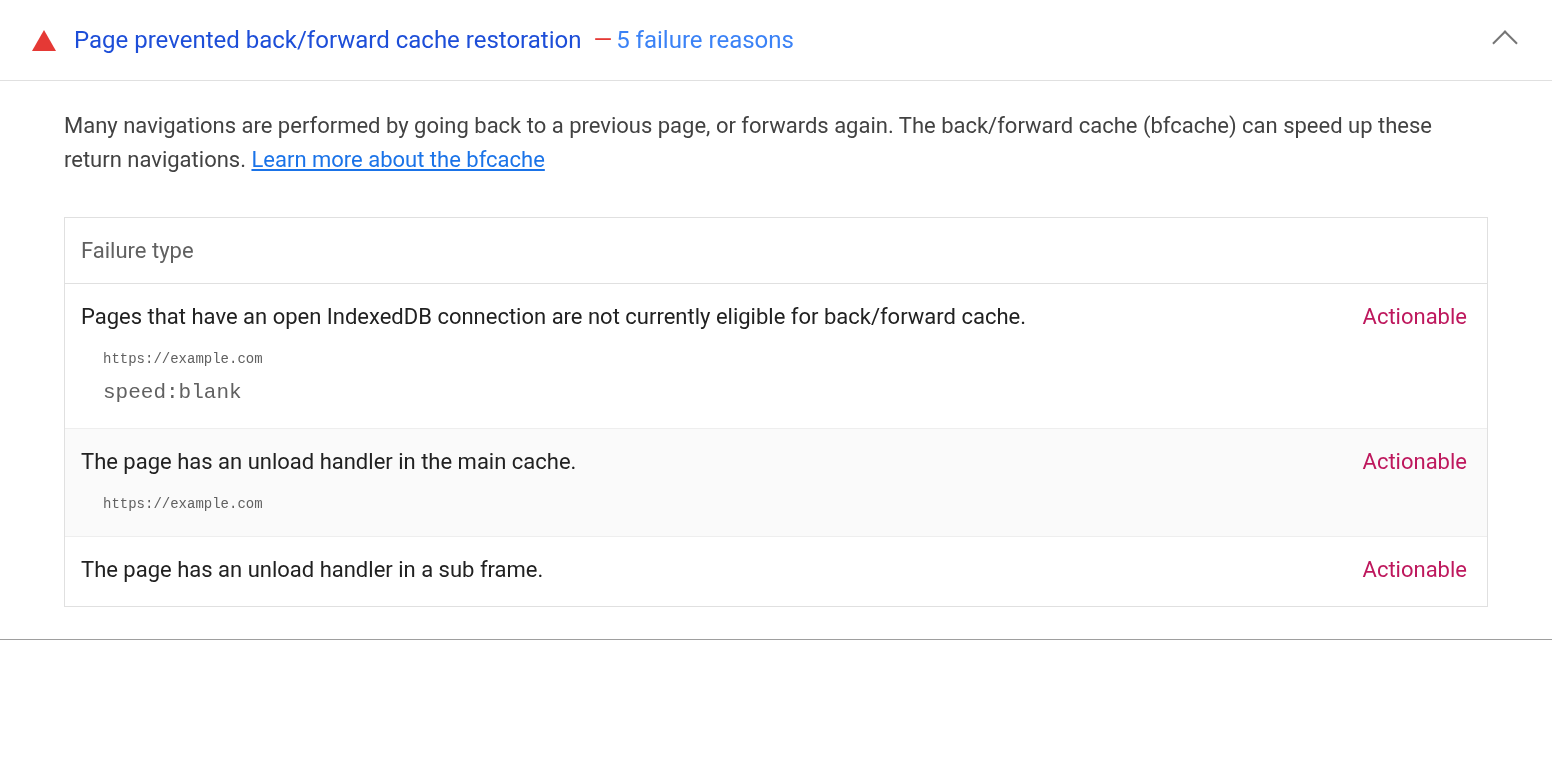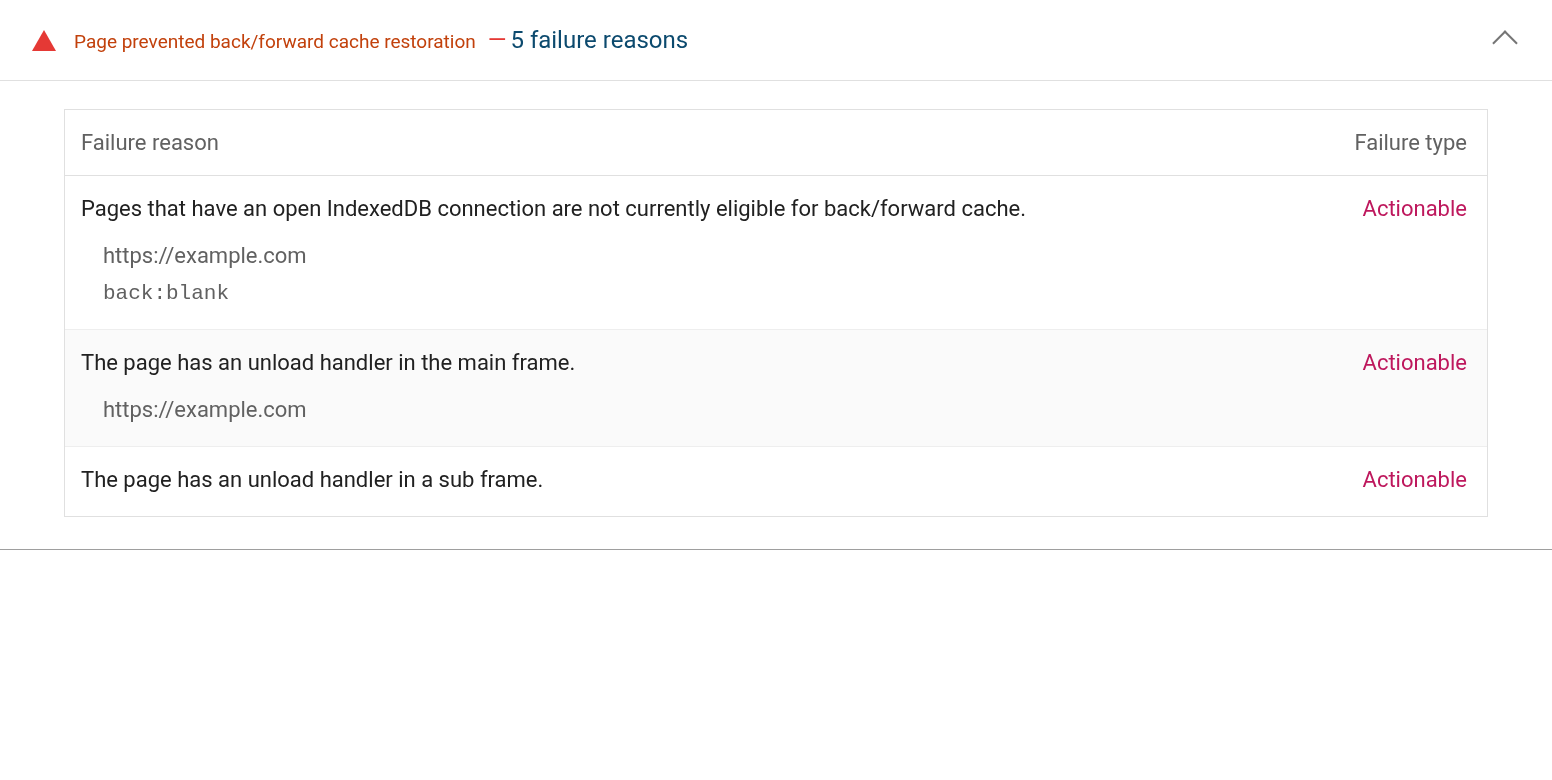--- a/index.html
+++ b/index.html
@@ -25,34 +25,34 @@
     }
     .triangle-icon {
       width: 0;
       height: 0;
       border-left: 12px solid transparent;
       border-right: 12px solid transparent;
       border-bottom: 21px solid #e53935;
       flex-shrink: 0;
     }
     .header-title {
-      font-size: 19px;
+      font-size: 24px;
       font-weight: 400;
-      color: #c2410c;
+      color: #1d4ed8;
     }
     .header-dash {
       font-size: 24px;
       font-weight: 400;
       color: #e53935;
       margin-left: 8px;
     }
     .header-count {
       font-size: 24px;
       font-weight: 400;
-      color: #0c4a6e;
+      color: #3b82f6;
     }
     .chevron-wrap {
       margin-left: auto;
       padding: 6px;
       cursor: pointer;
     }
     .chevron-up {
       width: 18px;
       height: 18px;
       border-left: 2px solid #757575;
@@ -117,23 +117,24 @@
       font-size: 22px;
       color: #be185d;
       text-align: right;
       padding-right: 4px;
     }
     .url-list {
       margin-top: 22px;
       padding-left: 22px;
     }
     .url-item {
-      font-size: 22px;
+      font-size: 14px;
       color: #616161;
       margin-bottom: 14px;
+      font-family: Liberation Mono, monospace;
     }
     .url-item:last-child {
       margin-bottom: 0;
     }
     .url-mono {
       font-family: "SFMono-Regular", Consolas, "Liberation Mono", Menlo, monospace;
       font-size: 21px;
       color: #616161;
       word-spacing: -2px;
     }
@@ -152,40 +153,42 @@
       <span class="header-title">Page prevented back/forward cache restoration</span>
       <span class="header-dash">—</span>
       <span class="header-count">5 failure reasons</span>
     </div>
     <div class="chevron-wrap">
       <div class="chevron-up"></div>
     </div>
   </div>
 
   <div class="body">
+    <p class="description">
+      <span>Many navigations are performed by going back to a previous page, or forwards again. The back/forward cache (bfcache) can speed up these return navigations. </span><a class="link">Learn more about the bfcache</a>
+    </p>
 
     <div class="table">
       <div class="table-head">
-        <div class="col-reason-head">Failure reason</div>
         <div class="col-type-head">Failure type</div>
       </div>
       <div id="rows-container">
           <div class="row">
             <div class="row-top">
               <div class="reason-text">Pages that have an open IndexedDB connection are not currently eligible for back/forward cache.</div>
               <div class="type-text">Actionable</div>
             </div>
             <div class="url-list">
               <div class="url-item">https://example.com</div>
-              <div class="url-item url-mono">back:blank</div>
+              <div class="url-item url-mono">speed:blank</div>
             </div>
           </div>
           <div class="row">
             <div class="row-top">
-              <div class="reason-text">The page has an unload handler in the main frame.</div>
+              <div class="reason-text">The page has an unload handler in the main cache.</div>
               <div class="type-text">Actionable</div>
             </div>
             <div class="url-list">
               <div class="url-item">https://example.com</div>
             </div>
           </div>
           <div class="row">
             <div class="row-top">
               <div class="reason-text">The page has an unload handler in a sub frame.</div>
               <div class="type-text">Actionable</div>

